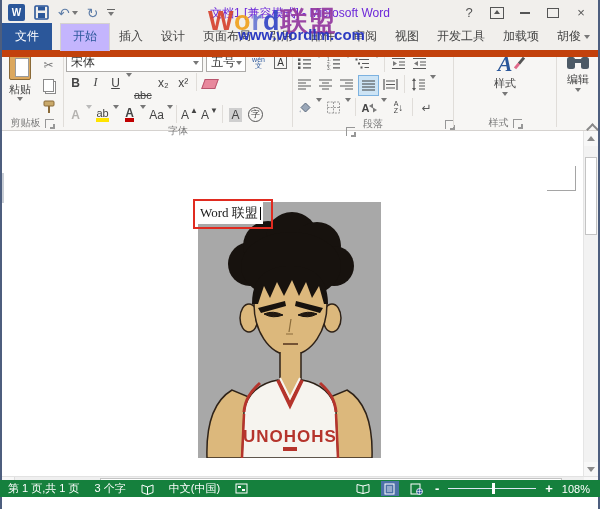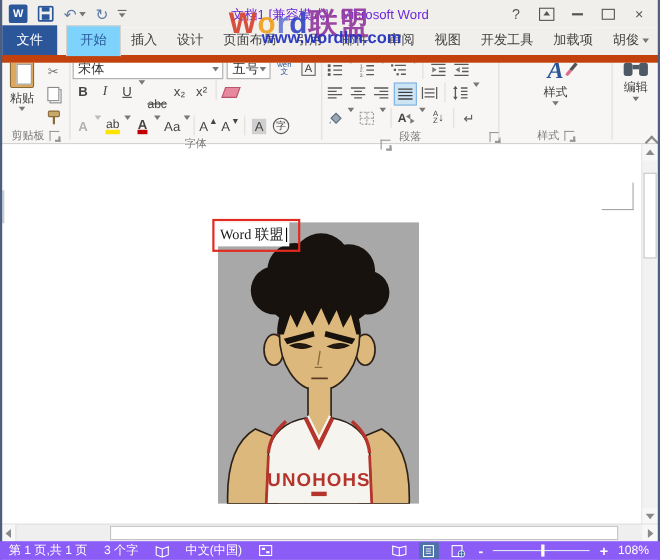--- a/index.html
+++ b/index.html
@@ -31,21 +31,21 @@
   
   .wm-brand{position:absolute;left:208px;top:3px;font-size:27px;font-weight:bold;letter-spacing:1px;z-index:50;opacity:.92;pointer-events:none;}
   .wm-url{position:absolute;left:238px;top:26px;font-size:15px;font-weight:bold;color:#2433c0;z-index:50;opacity:.95;pointer-events:none;}
   .skull{position:absolute;color:#8a8a8a;opacity:.13;font-size:26px;z-index:4;pointer-events:none;}
 
   
   .tabrow{position:absolute;left:0;top:25px;right:0;height:25px;background:#f1efec;border-bottom:7px solid #c2410c;
           display:flex;align-items:flex-end;z-index:5;}
   .tab{font-size:12px;color:#444;padding:4px 9px 5px;white-space:nowrap;}
   .tab-file{background:#2b579a;color:#fff;padding:5px 13px;margin-left:2px;margin-right:8px;}
-  .tab.active{background:#7dd3fc;color:#2b579a;border:1px solid #d5d2cf;border-bottom:none;margin-bottom:-1px;padding:4px 12px 6px;}
+  .tab.active{background:#c4b5fd;color:#2b579a;border:1px solid #d5d2cf;border-bottom:none;margin-bottom:-1px;padding:4px 12px 6px;}
   .tab-user{display:flex;align-items:center;gap:3px;}
 
   
   .ribbon{position:absolute;left:0;top:51px;right:0;height:79px;background:#f7f6f4;border-bottom:1px solid #d5d2cf;z-index:3;}
   .grp{position:absolute;top:0;bottom:0;display:flex;flex-direction:column;}
   .gsep{position:absolute;top:3px;bottom:3px;width:1px;background:#e0ddd9;}
   .glabel{margin-top:auto;display:flex;align-items:center;justify-content:center;gap:4px;height:14px;font-size:10px;color:#7a7a7a;}
   .dlg{width:8px;height:8px;position:relative;border-left:1px solid #979797;border-top:1px solid #979797;}
   .dlg::after{content:"";position:absolute;right:-1px;bottom:-1px;width:3px;height:3px;border-right:2px solid #979797;border-bottom:2px solid #979797;}
   .row{display:flex;align-items:flex-start;gap:1px;}
@@ -105,21 +105,21 @@
   .tri-d{width:0;height:0;border-left:4px solid transparent;border-right:4px solid transparent;border-top:5px solid #8a8a8a;}
   .tri-l{width:0;height:0;border-top:4px solid transparent;border-bottom:4px solid transparent;border-right:5px solid #8a8a8a;}
   .tri-r{width:0;height:0;border-top:4px solid transparent;border-bottom:4px solid transparent;border-left:5px solid #8a8a8a;}
   .vthumb{position:absolute;left:1px;right:1px;top:26px;height:76px;background:#fff;border:1px solid #c4c4c4;}
   .hscroll{position:absolute;left:0;right:0;bottom:17px;height:15px;background:#efefef;border-top:1px solid #e2e2e2;z-index:2;}
   .harrL{position:absolute;left:0;top:0;bottom:0;width:14px;background:#f7f7f7;border-right:1px solid #ddd;display:flex;align-items:center;justify-content:center;}
   .harrR{position:absolute;right:2px;top:0;bottom:0;width:14px;background:#f7f7f7;display:flex;align-items:center;justify-content:center;}
   .hthumb{position:absolute;left:100px;width:460px;top:1px;bottom:1px;background:#fff;border:1px solid #c4c4c4;}
 
   
-  .status{position:absolute;left:0;right:0;bottom:0;height:17px;background:#8b5cf6;color:#fff;display:flex;align-items:center;
+  .status{position:absolute;left:0;right:0;bottom:12px;height:17px;background:#15803d;color:#fff;display:flex;align-items:center;
           font-size:11px;z-index:65;}
   .stl{display:flex;align-items:center;gap:15px;padding-left:8px;}
   .str{margin-left:auto;display:flex;align-items:center;gap:9px;padding-right:10px;}
   .sico{display:flex;align-items:center;justify-content:center;width:18px;height:15px;}
   .sico.sel2{background:#4d71a8;}
   .ztrack{position:relative;width:88px;height:11px;display:flex;align-items:center;}
   .ztrack .line{width:100%;border-top:1px solid #dce6f2;}
   .zthumb{position:absolute;left:50%;top:0;width:3px;height:11px;background:#fff;}
   .zpm{font-size:13px;font-weight:bold;line-height:10px;}
 </style>

